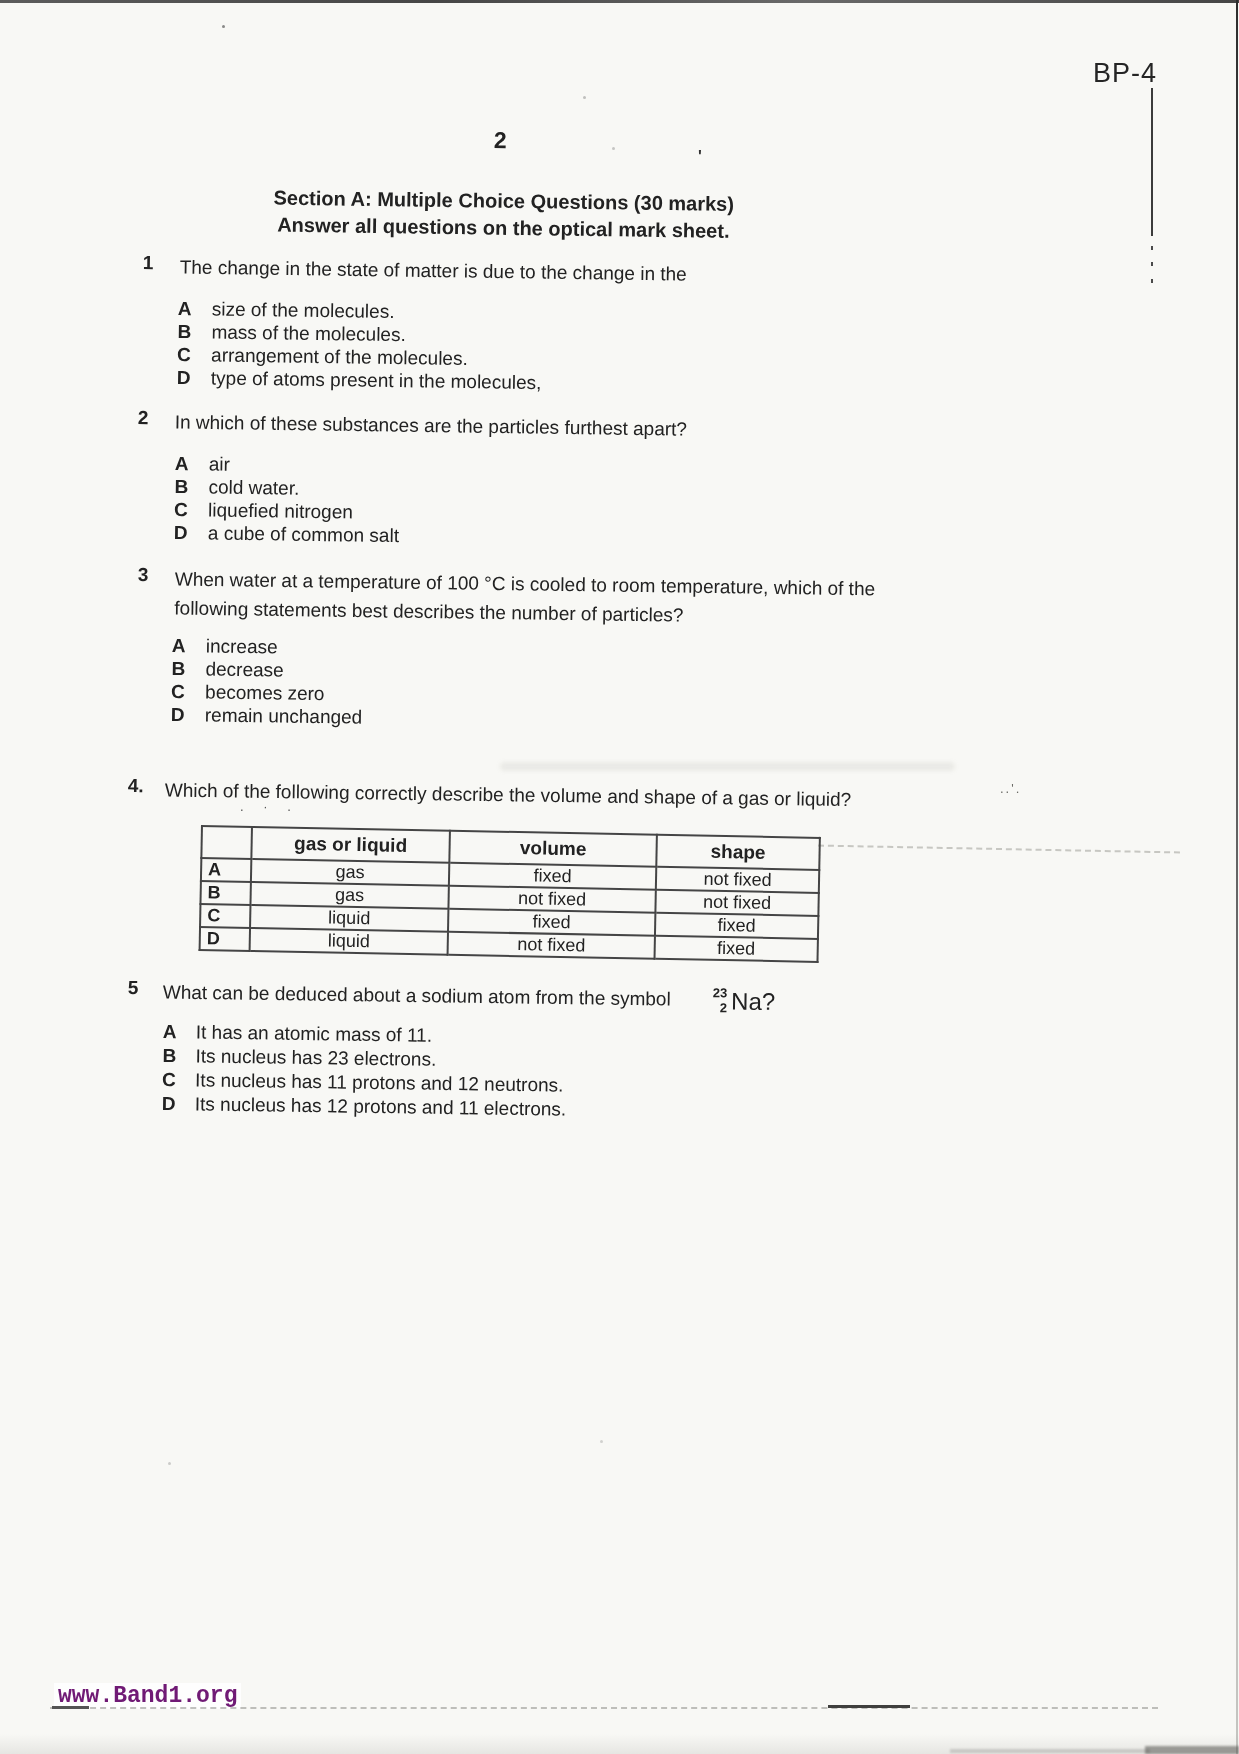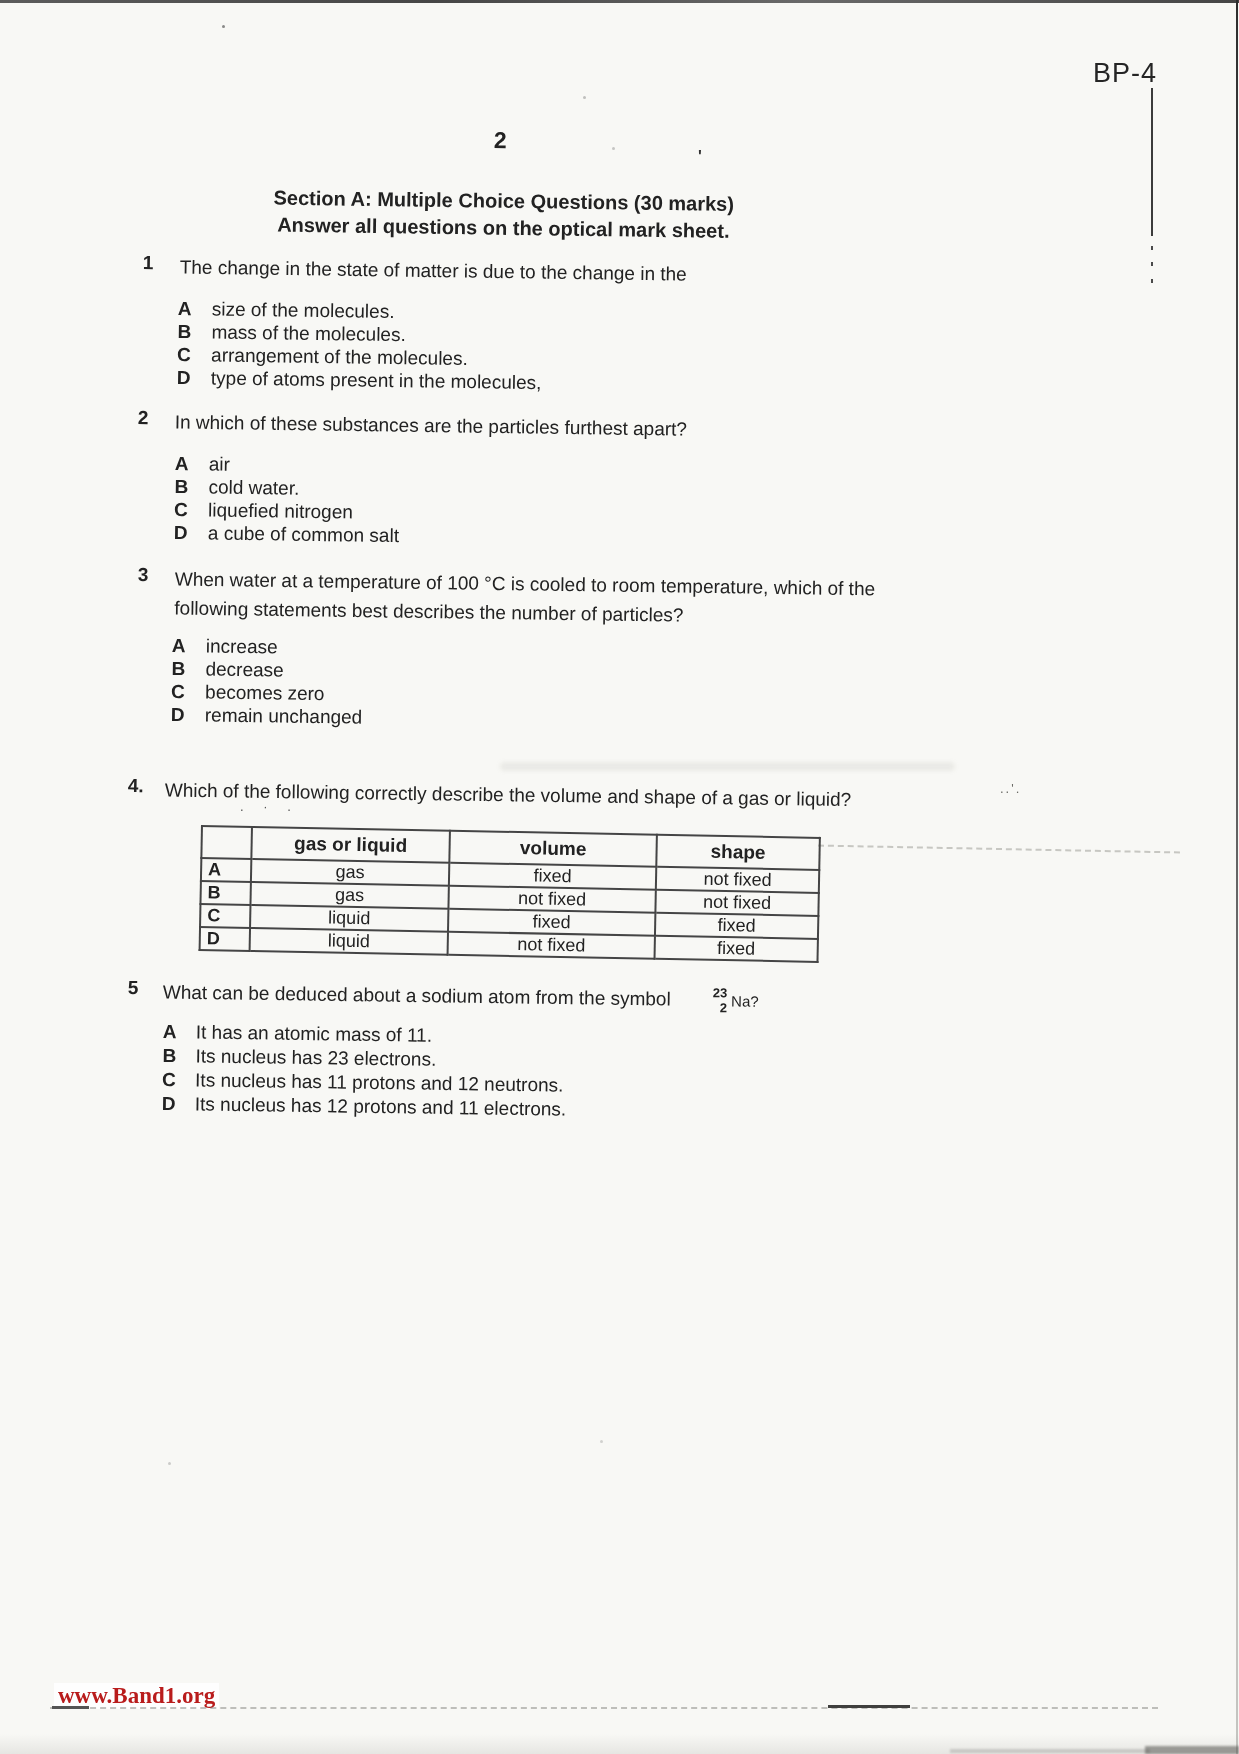--- a/index.html
+++ b/index.html
@@ -46,33 +46,33 @@
   .opts{font-size:19px;}
   .opt{display:flex;height:23px;line-height:23px;}
   .opt-letter{font-weight:bold;flex:0 0 34px;}
   .opts5 .opt{height:24px;line-height:24px;}
   .opts5 .opt-letter{flex:0 0 33px;}
 
   
   .q5-line{display:flex;align-items:flex-start;line-height:29px;}
   .nuclide{display:inline-flex;align-items:center;margin-left:42px;}
   .stack{display:inline-flex;flex-direction:column;font-size:13px;font-weight:bold;line-height:15px;text-align:right;}
-  .elem{font-size:15px;margin-left:4px;}
+  .elem{font-size:24px;margin-left:4px;}
 
   
   table.mcq{border-collapse:collapse;transform:rotate(1.1deg);transform-origin:0 0;font-size:19px;}
   table.mcq th,table.mcq td{border:2px solid #454545;padding:0 6px;}
   table.mcq th{font-weight:bold;height:30px;}
   table.mcq td{height:21px;text-align:center;font-size:18px;}
   table.mcq td.rl{text-align:left;font-weight:bold;width:36px;}
   .c-gl{width:184px;} .c-vol{width:193px;} .c-sh{width:149px;}
 
   
-  .footer{left:54px;top:1683px;font-family:Liberation Serif, serif;
-    font-weight:bold;font-size:23px;color:#b91c1c;background:rgba(255,255,255,.85);padding:0 4px;}
+  .footer{left:54px;top:1683px;font-family:Liberation Mono, monospace;
+    font-weight:bold;font-size:23px;color:#701a75;background:rgba(255,255,255,.85);padding:0 4px;}
 </style>
 </head>
 <body>
 
 <div class="abs top-edge"></div>
 <div class="abs right-edge"></div>
 <div class="abs bottom-band"></div>
 <div class="abs bottom-smudge2"></div>
 <div class="abs bottom-smudge"></div>
 

